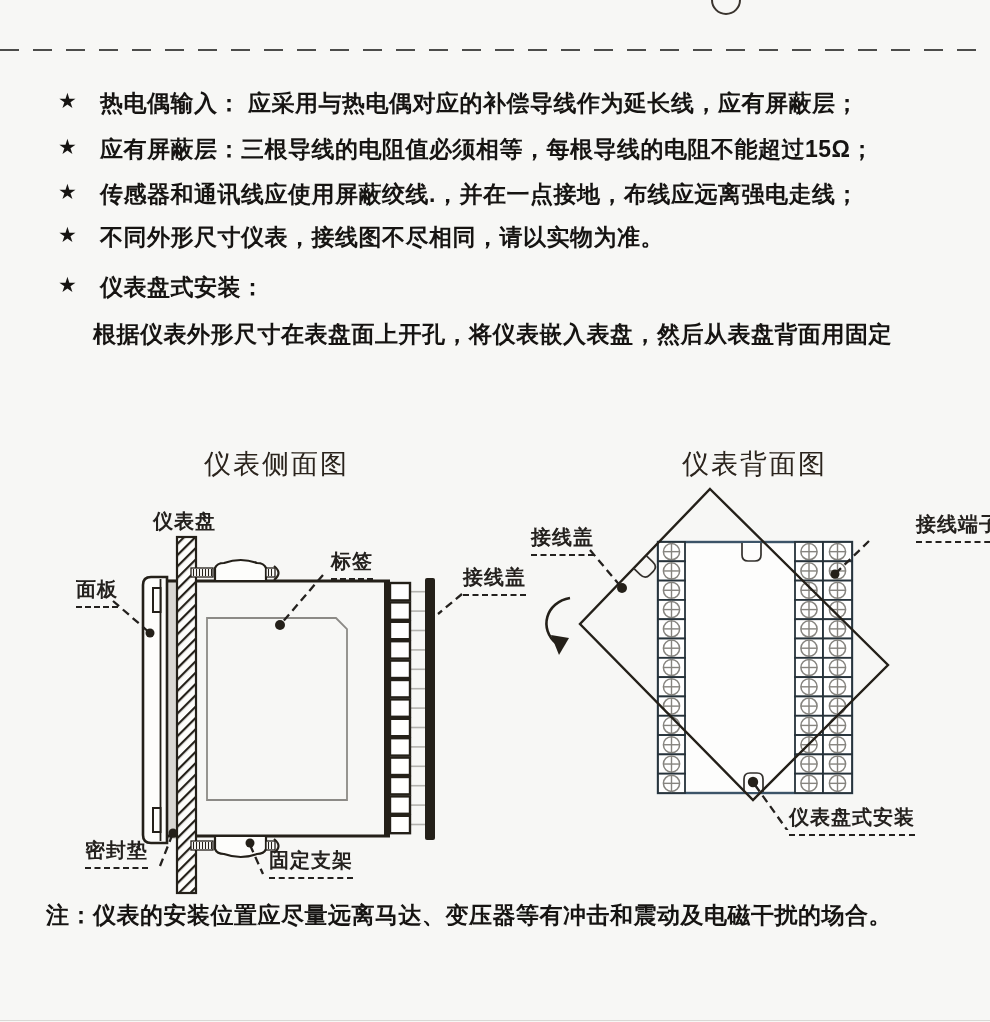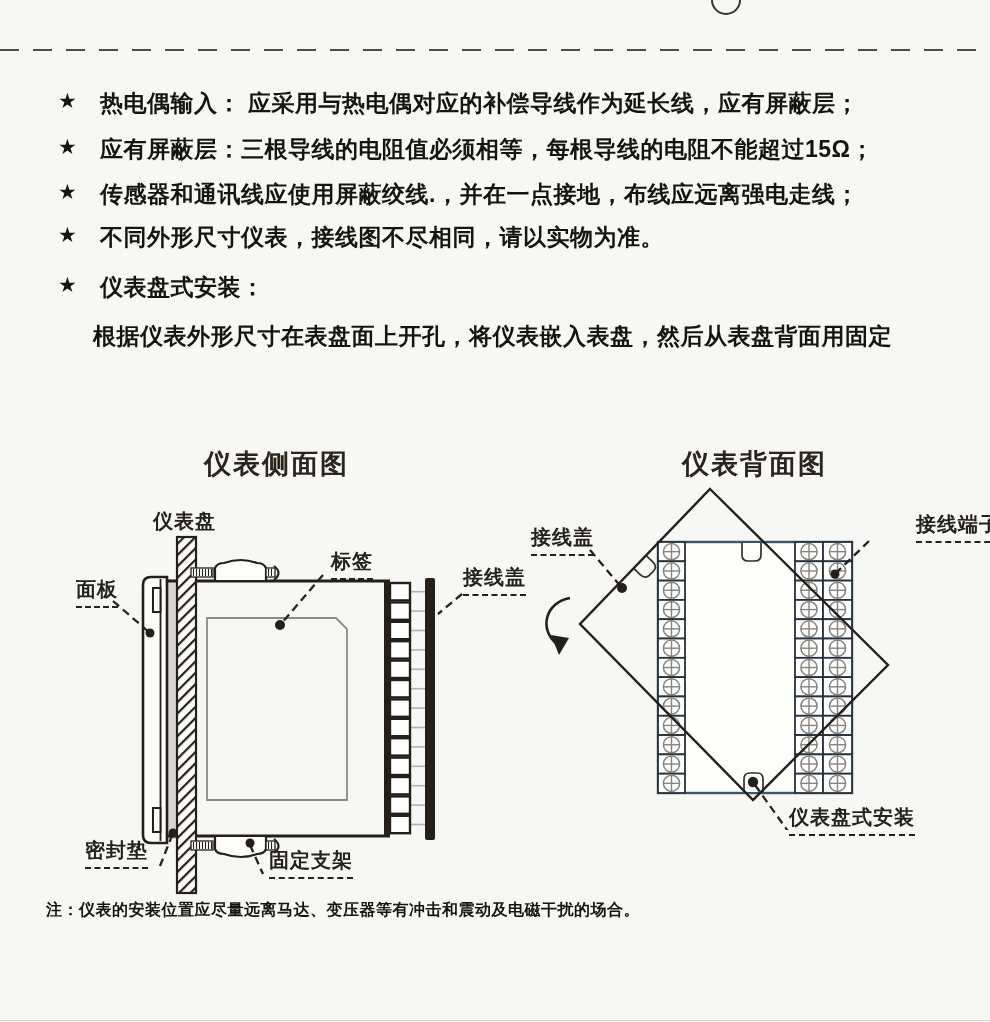--- a/index.html
+++ b/index.html
@@ -15,30 +15,30 @@
     background:repeating-linear-gradient(90deg,#4c4c4a 0 19px,transparent 19px 33px);}
   .bottom-line{position:absolute;left:0;top:1020px;width:990px;height:1px;background:#d9d8d5;}
   
   .bullet-row{position:absolute;left:58px;display:flex;align-items:flex-start;
     font-size:23px;font-weight:700;letter-spacing:.5px;white-space:nowrap;color:#161412;}
   .bullet-row .star{width:30px;font-size:21px;margin-right:12px;margin-top:1px;}
   
   .para{position:absolute;left:47px;top:322px;width:902px;font-size:23px;font-weight:700;
     letter-spacing:.5px;color:#161412;}
   .para .pline{line-height:29px;white-space:nowrap;}
-  .para .pline.indent{text-indent:46px;}
+  .para .pline.indent{text-indent:46px;font-family:Liberation Mono, monospace;}
   
   .dtitle{position:absolute;top:446px;font-family:"Liberation Serif","DejaVu Serif",serif;
-    font-weight:700;font-size:27px;letter-spacing:2px;color:#2b241d;white-space:nowrap;}
+    font-weight:400;font-size:27px;letter-spacing:2px;color:#2b241d;white-space:nowrap;}
   
   .dlabel{position:absolute;font-size:20px;font-weight:600;color:#24211e;
     white-space:nowrap;padding-bottom:3px;letter-spacing:1px;}
   .dlabel.u{border-bottom:2.5px dashed #24211e;}
   
-  .note{position:absolute;left:46px;top:900px;font-size:16px;font-weight:700;
+  .note{position:absolute;left:46px;top:900px;font-size:23px;font-weight:700;
     letter-spacing:.5px;white-space:nowrap;color:#161412;}
   svg{position:absolute;}
 </style>
 </head>
 <body>
 
 <div class="circle-frag"></div>
 <div class="sep"></div>
 <div class="bottom-line"></div>
 

